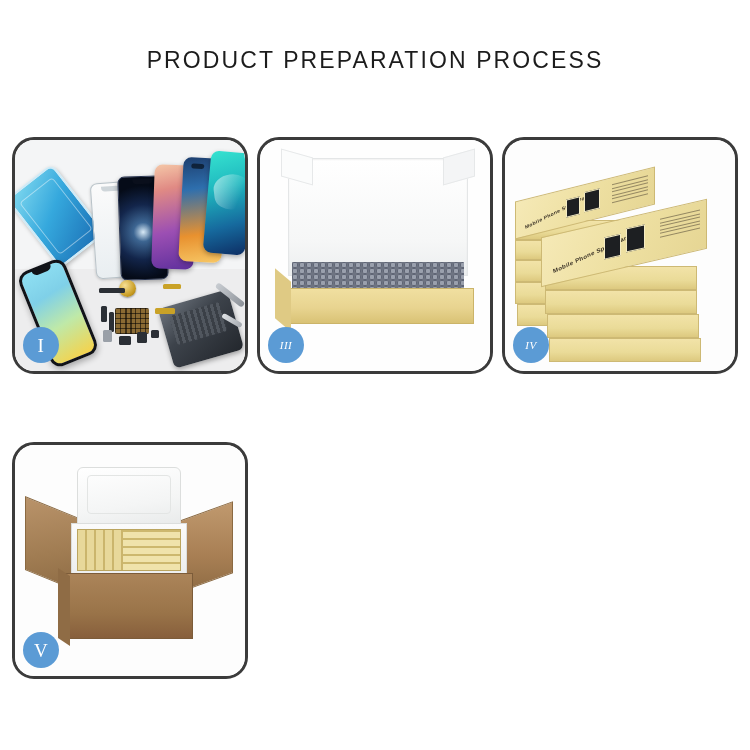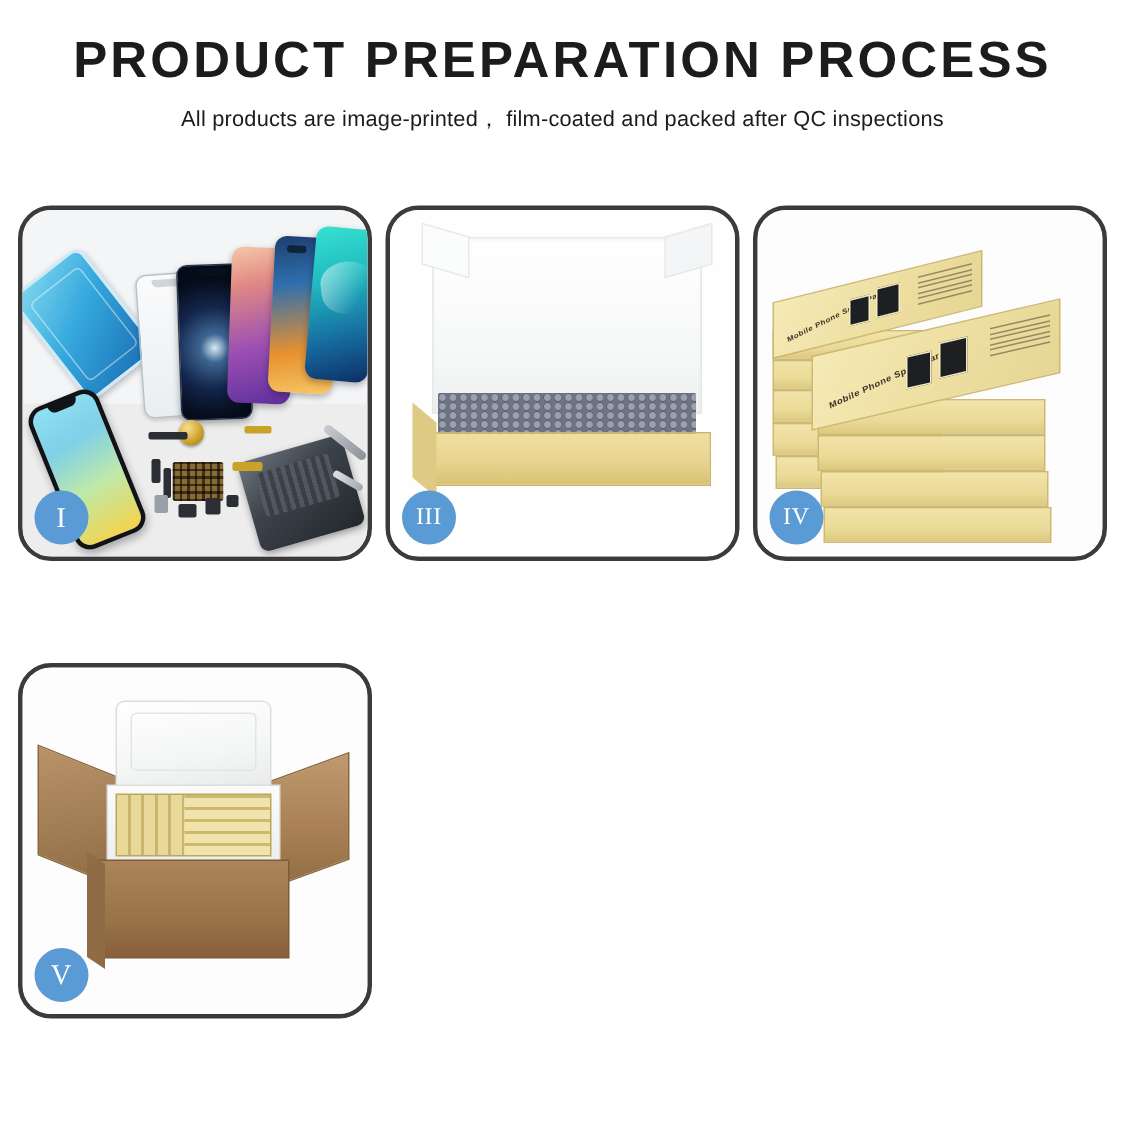--- a/index.html
+++ b/index.html
@@ -21,24 +21,24 @@
   }
 
   
   .header {
     position: absolute;
     left: 0; top: 0;
     width: 750px;
     text-align: center;
   }
   .page-title {
-    margin-top: 22px;
-    font-size: 34px;
+    margin-top: 42px;
+    font-size: 23px;
     letter-spacing: 2.1px;
-    font-weight: 700;
+    font-weight: 400;
     color: #1c1c1c;
     line-height: 36px;
     white-space: nowrap;
     font-family: "Liberation Sans", sans-serif;
   }
   .page-subtitle {
     margin-top: 12px;
     font-size: 14.5px;
     color: #1c1c1c;
     font-weight: 400;
@@ -87,21 +87,21 @@
     display: flex;
     align-items: center;
     justify-content: center;
     font-family: "Liberation Serif", serif;
     font-size: 19px;
     letter-spacing: 0.5px;
     line-height: 1;
     z-index: 40;
     user-select: none;
   }
-  .badge.small-num { font-size: 16px; }
+  .badge.small-num { font-size: 11px; font-style: italic; }
 
   
   .p1-bg { position:absolute; inset:0; background:#f4f5f6; }
   .p1-bg:after{
     content:""; position:absolute; left:0; right:0; top:56%;
     height:44%; background:#ededee;
   }
   .ph { position:absolute; border-radius:7px; }
 
   .ph-blue {
@@ -410,21 +410,20 @@
     position:absolute; background:#a08058; opacity:.95;
   }
 </style>
 </head>
 <body>
 
 <div id="page">
 
   <div class="header">
     <div class="page-title">PRODUCT PREPARATION PROCESS</div>
-    <div class="page-subtitle">All products are image-printed， film-coated and packed after QC inspections</div>
   </div>
 
   <div class="grid">
 
     <div class="panel">
       <div class="panel-photo">
         <div class="p1-bg"></div>
         <div class="ph ph-blue"></div>
         <div class="ph ph-glass"></div>
         <div class="ph ph-dark"></div>

